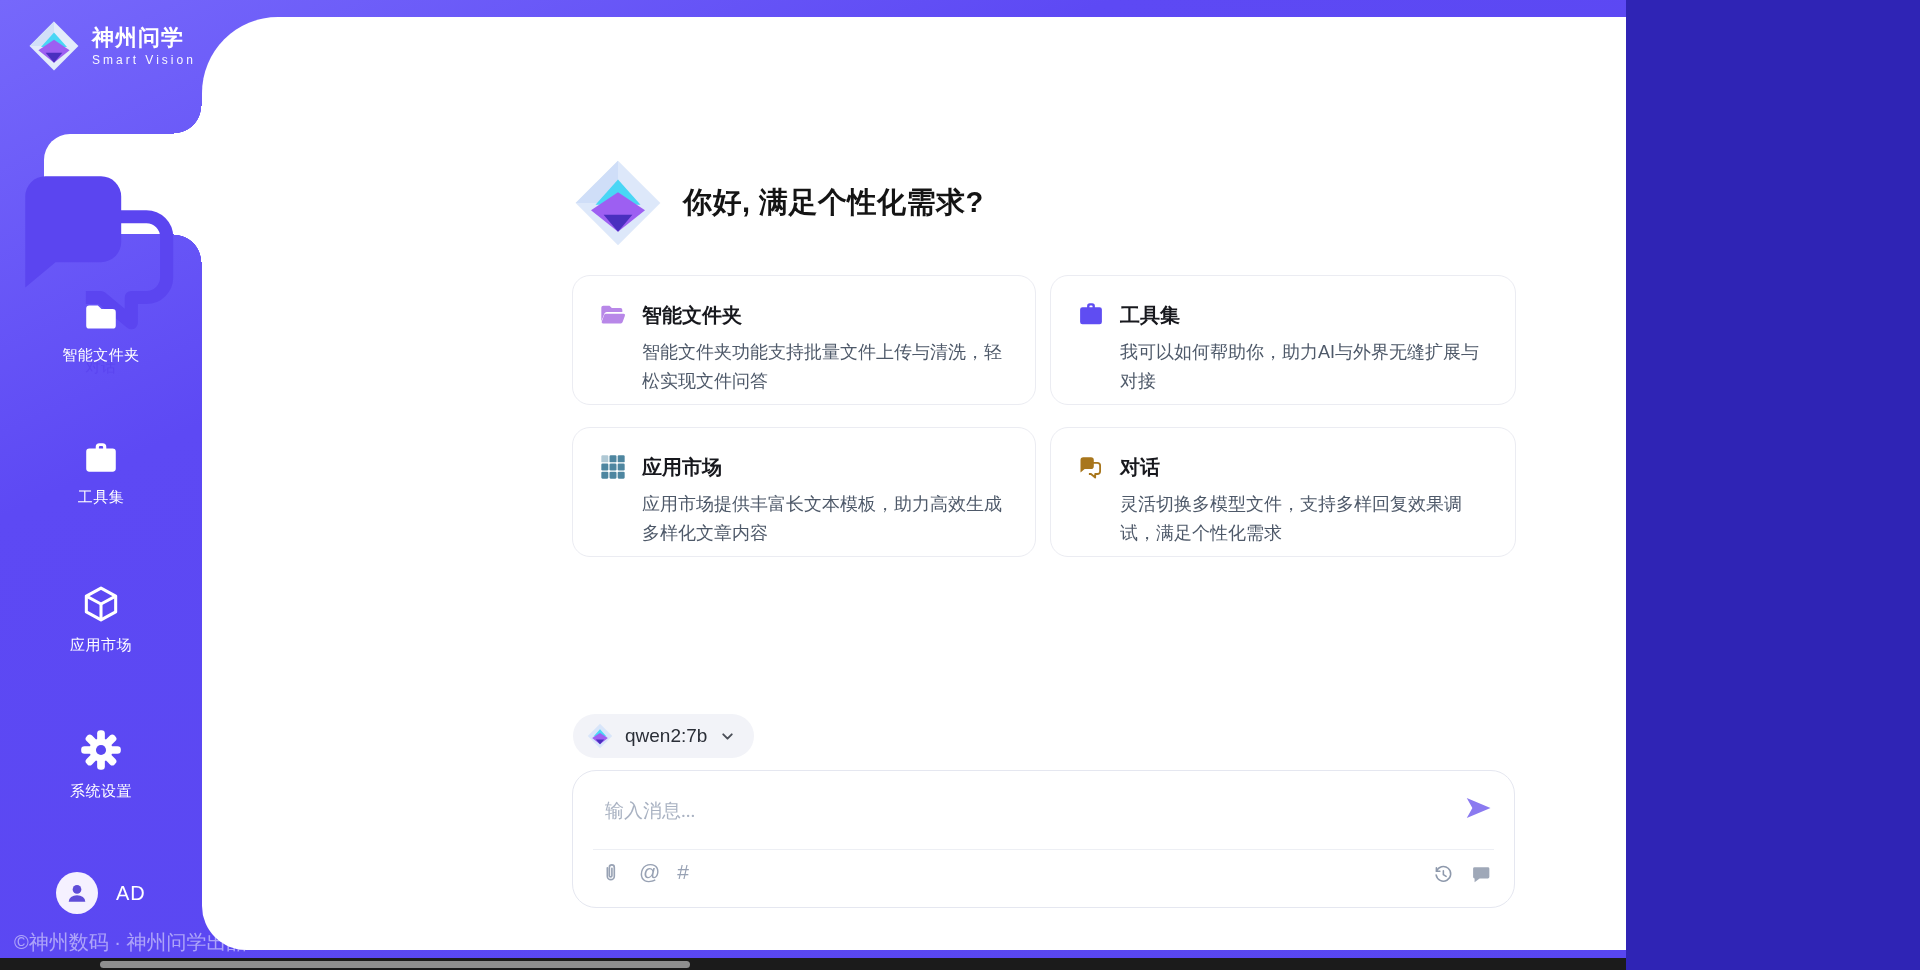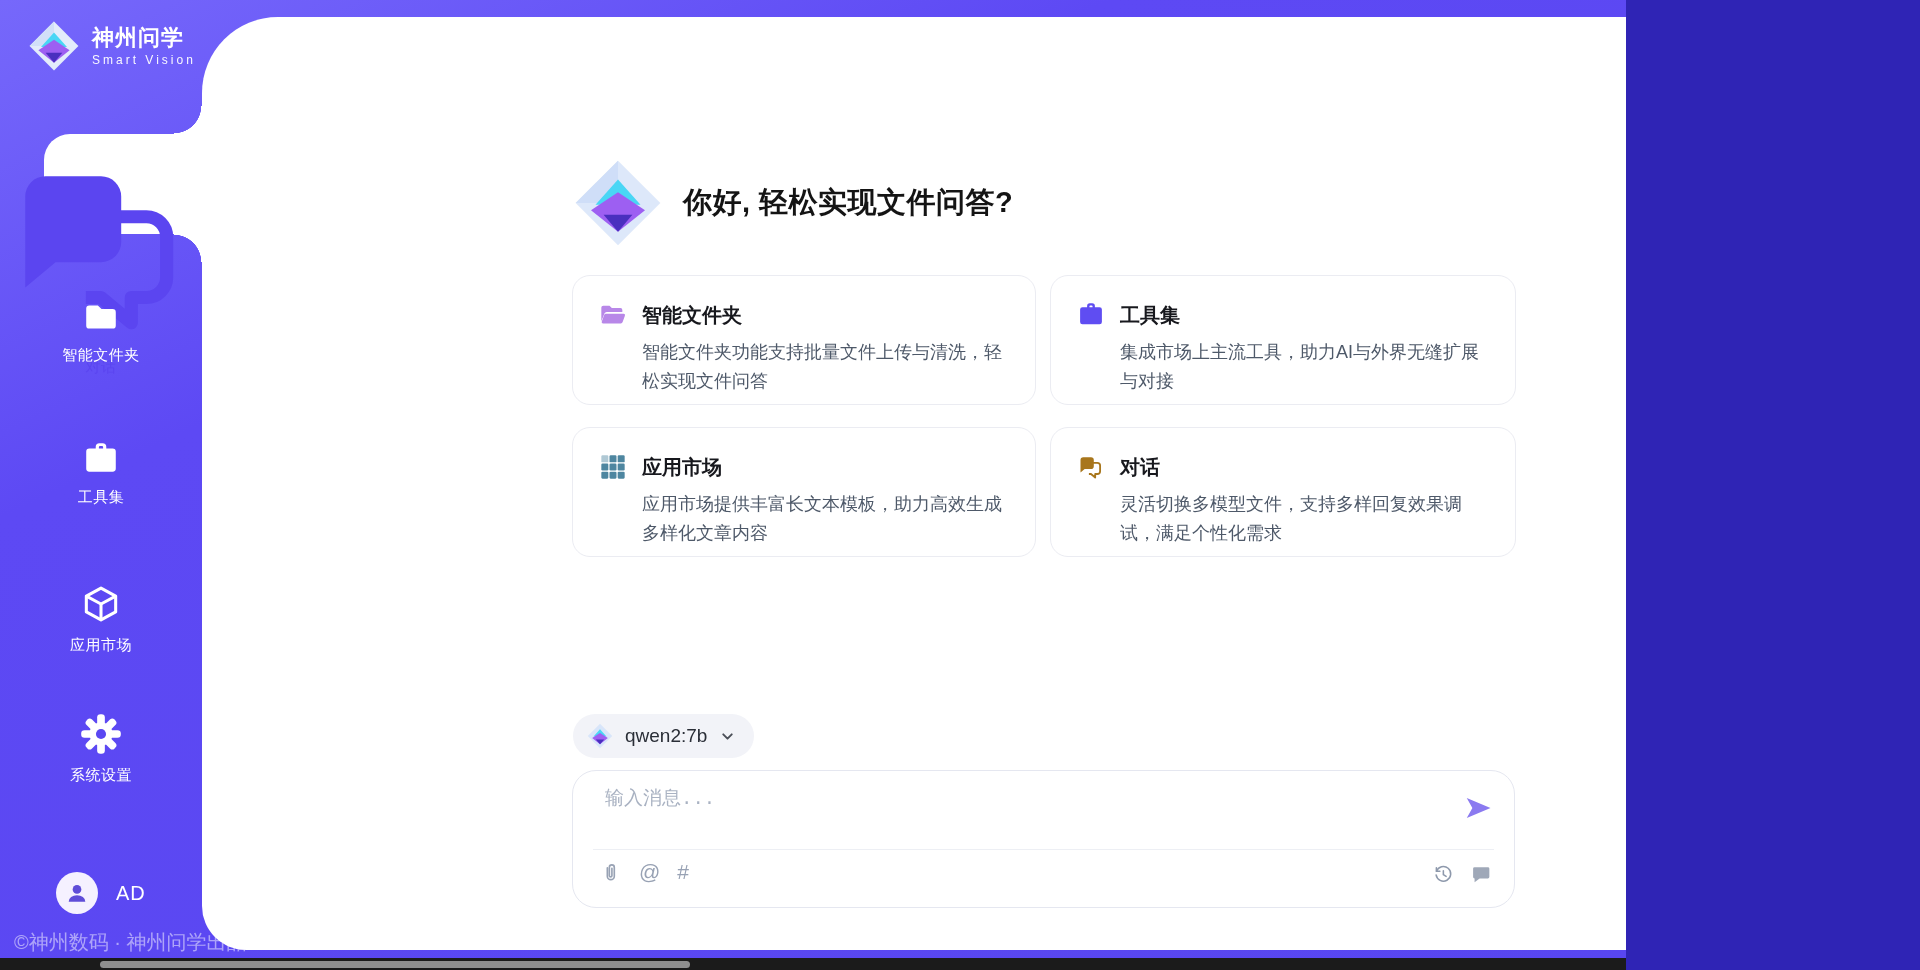--- a/index.html
+++ b/index.html
@@ -25,21 +25,21 @@
     background:radial-gradient(circle 28px at 0 100%,rgba(0,0,0,0) 27px,#fff 27.5px);}
 
   .nav-item{position:absolute;left:0;width:202px;display:flex;flex-direction:column;
     align-items:center;gap:10px;color:#fff;cursor:pointer;}
   .nav-item .nav-label{font-size:15px;letter-spacing:.5px;}
   .nav-item svg{display:block;}
   .nav-chat{top:146px;color:#5b45f0;}
   .nav-folder{top:298px;}
   .nav-tools{top:440px;}
   .nav-market{top:582px;}
-  .nav-settings{top:712px;justify-content:flex-end;}
+  .nav-settings{top:728px;justify-content:flex-end;}
 
   .user{position:absolute;left:56px;top:872px;display:flex;align-items:center;gap:18px;cursor:pointer;}
   .avatar{width:42px;height:42px;border-radius:50%;background:#f5f1ff;display:flex;
     align-items:center;justify-content:center;color:#5f4dd8;}
   .user-name{color:#fff;font-size:20px;letter-spacing:1px;}
   .copyright{position:absolute;left:14px;top:929px;color:rgba(255,255,255,.5);font-size:20px;white-space:nowrap;}
 
   
   .greeting{position:absolute;left:573px;top:158px;display:flex;align-items:center;gap:20px;}
   .greeting svg{width:90px;height:90px;}
@@ -58,22 +58,22 @@
   
   .model{position:absolute;left:573px;top:714px;height:44px;display:inline-flex;align-items:center;
     gap:12px;padding:0 18px 0 14px;background:#f2f3f8;border-radius:22px;cursor:pointer;}
   .model svg.logo{width:26px;height:26px;}
   .model-name{font-size:19px;color:#2a2e37;}
   .model .chev{width:17px;height:17px;color:#4b4f58;}
 
   
   .composer{position:absolute;left:572px;top:770px;width:943px;height:138px;background:#fff;
     border:1.6px solid #e5e7f0;border-radius:24px;box-sizing:border-box;}
-  .composer-input{position:absolute;left:30px;top:12px;width:840px;height:30px;border:none;outline:none;
-    font-size:19px;color:#a21caf;font-family:Liberation Mono, monospace;background:transparent;}
+  .composer-input{position:absolute;left:30px;top:24px;width:840px;height:30px;border:none;outline:none;
+    font-size:19px;color:#a21caf;font-family:Liberation Serif, serif;background:transparent;}
   .composer-input::placeholder{color:#a9b2c2;}
   .divider{position:absolute;left:20px;right:20px;top:78px;height:1px;background:#edeff4;}
   .tools-left{position:absolute;left:27px;top:90px;display:flex;align-items:center;gap:17px;color:#98a2b4;}
   .tools-left svg{width:22px;height:22px;cursor:pointer;}
   .sym{font-size:21px;line-height:22px;cursor:pointer;}
   .send{position:absolute;right:21px;top:22px;width:30px;height:30px;color:#8b7af0;cursor:pointer;}
   .tools-right{position:absolute;right:22px;top:92px;display:flex;align-items:center;gap:16px;color:#8e99ac;}
   .tools-right svg{width:22px;height:22px;cursor:pointer;}
 
   
@@ -163,21 +163,21 @@
   <div class="copyright">©神州数码 · 神州问学出品</div>
 
   <div class="greeting">
     <svg viewBox="0 0 100 100">
       <polygon points="50,3 97,50 50,97 3,50" fill="#dde8fa"></polygon>
       <polygon points="50,3 3,50 50,50" fill="#cfdef8"></polygon>
       <polygon points="50,24 75,52 25,52" fill="#49d6f5"></polygon>
       <polygon points="50,38 80,58 50,82 20,58" fill="#9d5ff2"></polygon>
       <polygon points="34,63 66,63 50,82" fill="#4a2fbf"></polygon>
     </svg>
-    <div class="greeting-text">你好, 轻松实现文件问答?</div>
+    <div class="greeting-text">你好, 满足个性化需求?</div>
   </div>
 
   <div class="cards">
 
     <div class="card">
       <div class="card-head">
         <svg viewBox="0 0 36 36" fill="currentColor" style="color: rgb(184, 135, 232);">
           <path d="M3 26 V8.5 A2.5 2.5 0 0 1 5.5 6 h8 l3 3 h11 a2.5 2.5 0 0 1 2.5 2.5 V14 h-20 a3.2 3.2 0 0 0 -3 2.1 z"></path>
           <path d="M9.2 16.5 h22.4 a1.8 1.8 0 0 1 1.7 2.4 l-2.9 8.2 a2.5 2.5 0 0 1 -2.4 1.7 H5.3 a1.8 1.8 0 0 1 -1.7 -2.4 l2.9 -8.2 a2.5 2.5 0 0 1 2.4 -1.7 z"></path>
         </svg>
@@ -186,21 +186,21 @@
       <div class="card-desc">智能文件夹功能支持批量文件上传与清洗，轻松实现文件问答</div>
     </div>
 
     <div class="card">
       <div class="card-head">
         <svg viewBox="0 0 36 36" fill="currentColor" style="color: rgb(95, 77, 242);">
           <path fill-rule="evenodd" d="M13 8 V6.5 A3.5 3.5 0 0 1 16.5 3 h3 A3.5 3.5 0 0 1 23 6.5 V8 h6 a3 3 0 0 1 3 3 v16 a3 3 0 0 1 -3 3 H7 a3 3 0 0 1 -3 -3 V11 a3 3 0 0 1 3 -3 z M16 8 h4 V6.8 a1 1 0 0 0 -1 -1 h-2 a1 1 0 0 0 -1 1 z"></path>
         </svg>
         <div class="card-title">工具集</div>
       </div>
-      <div class="card-desc">集成市场上主流工具，助力AI与外界无缝扩展与对接</div>
+      <div class="card-desc">我可以如何帮助你，助力AI与外界无缝扩展与对接</div>
     </div>
 
     <div class="card">
       <div class="card-head">
         <svg viewBox="0 0 36 36" fill="currentColor" style="color: rgb(78, 134, 160);">
           <rect x="3" y="3" width="9" height="9" rx="1.5" opacity="0.45"></rect>
           <rect x="13.5" y="3" width="9" height="9" rx="1.5"></rect>
           <rect x="24" y="3" width="9" height="9" rx="1.5"></rect>
           <rect x="3" y="13.5" width="9" height="9" rx="1.5"></rect>
           <rect x="13.5" y="13.5" width="9" height="9" rx="1.5"></rect>

